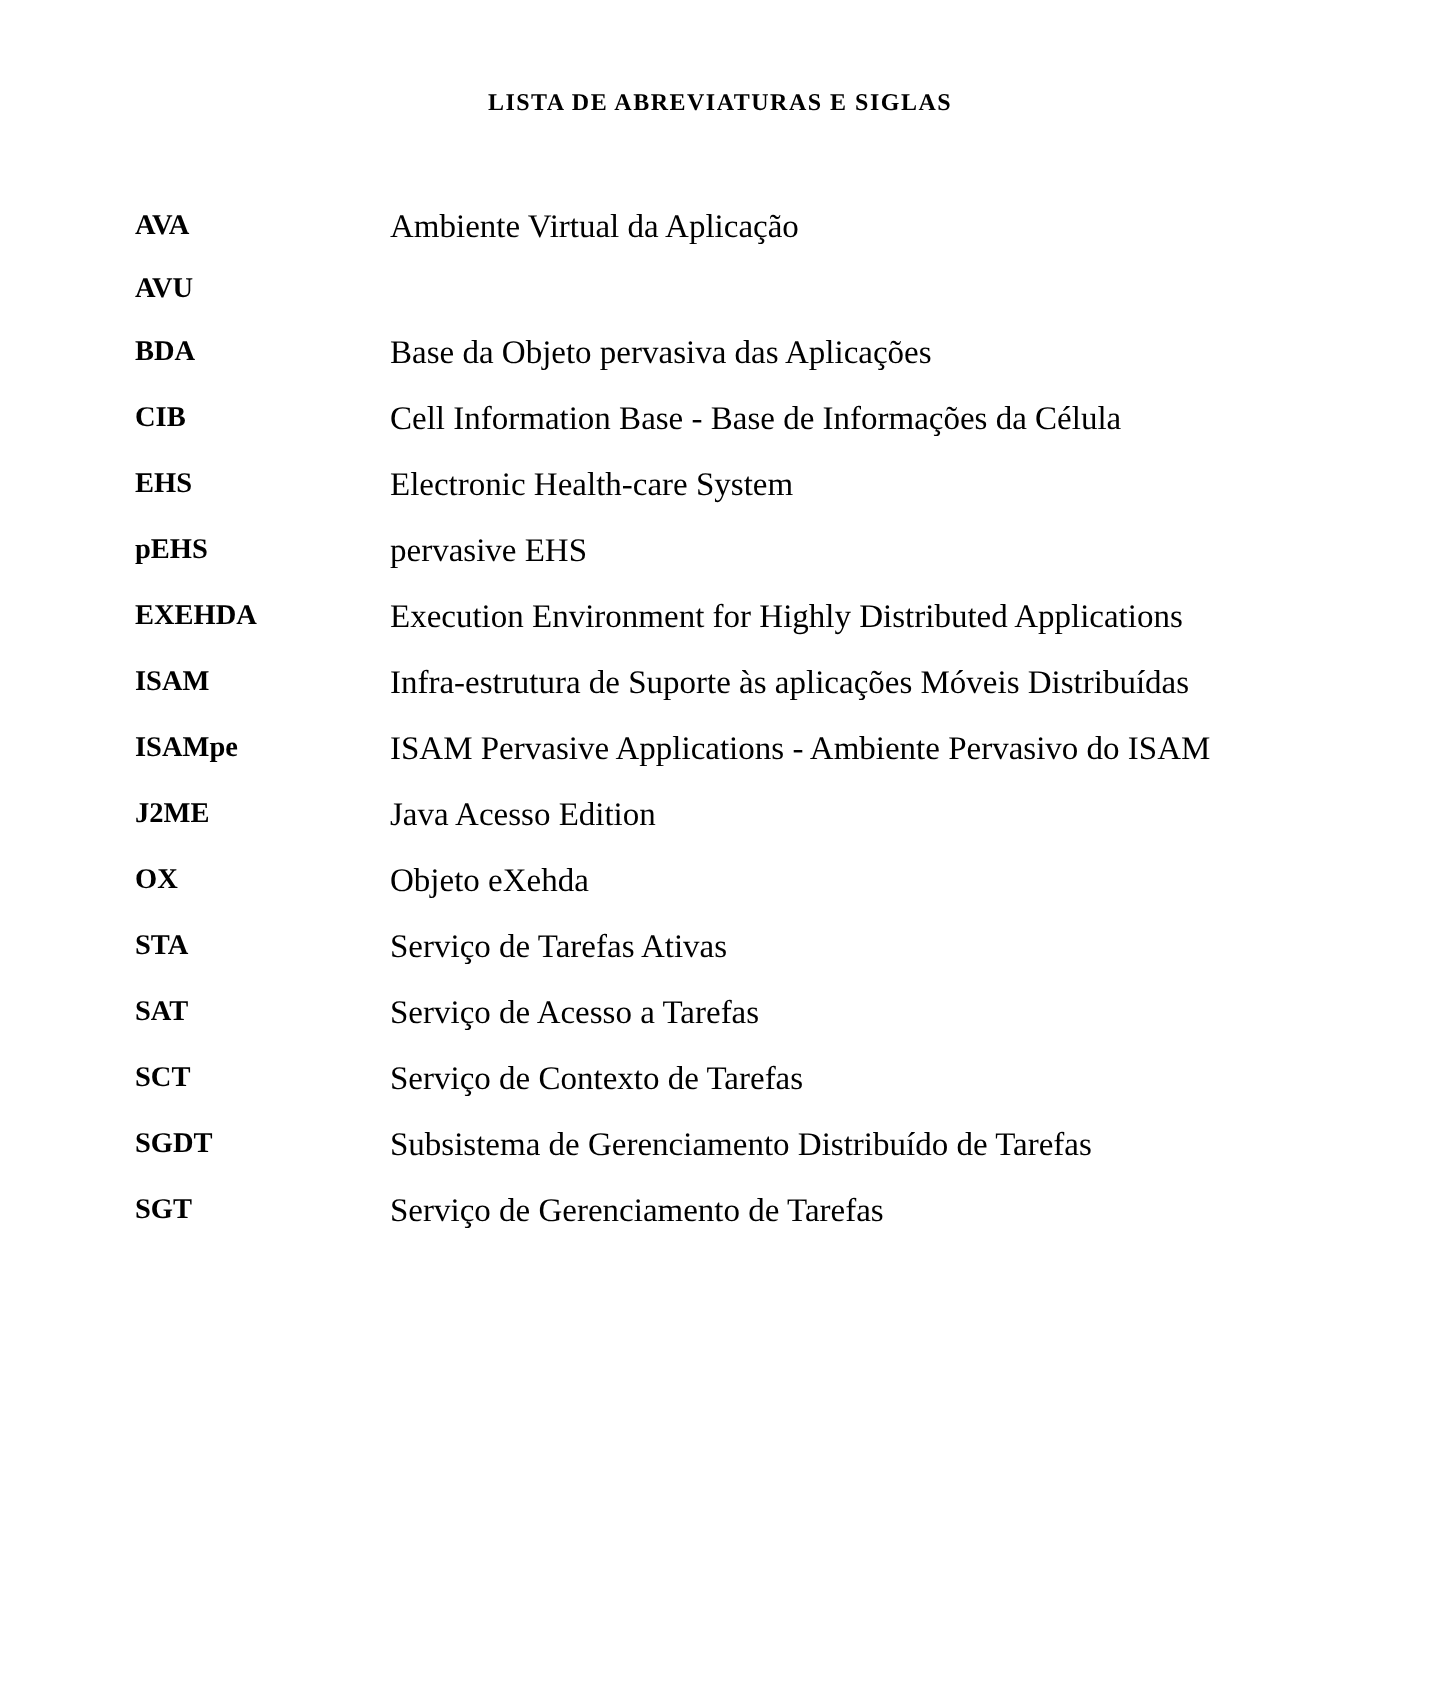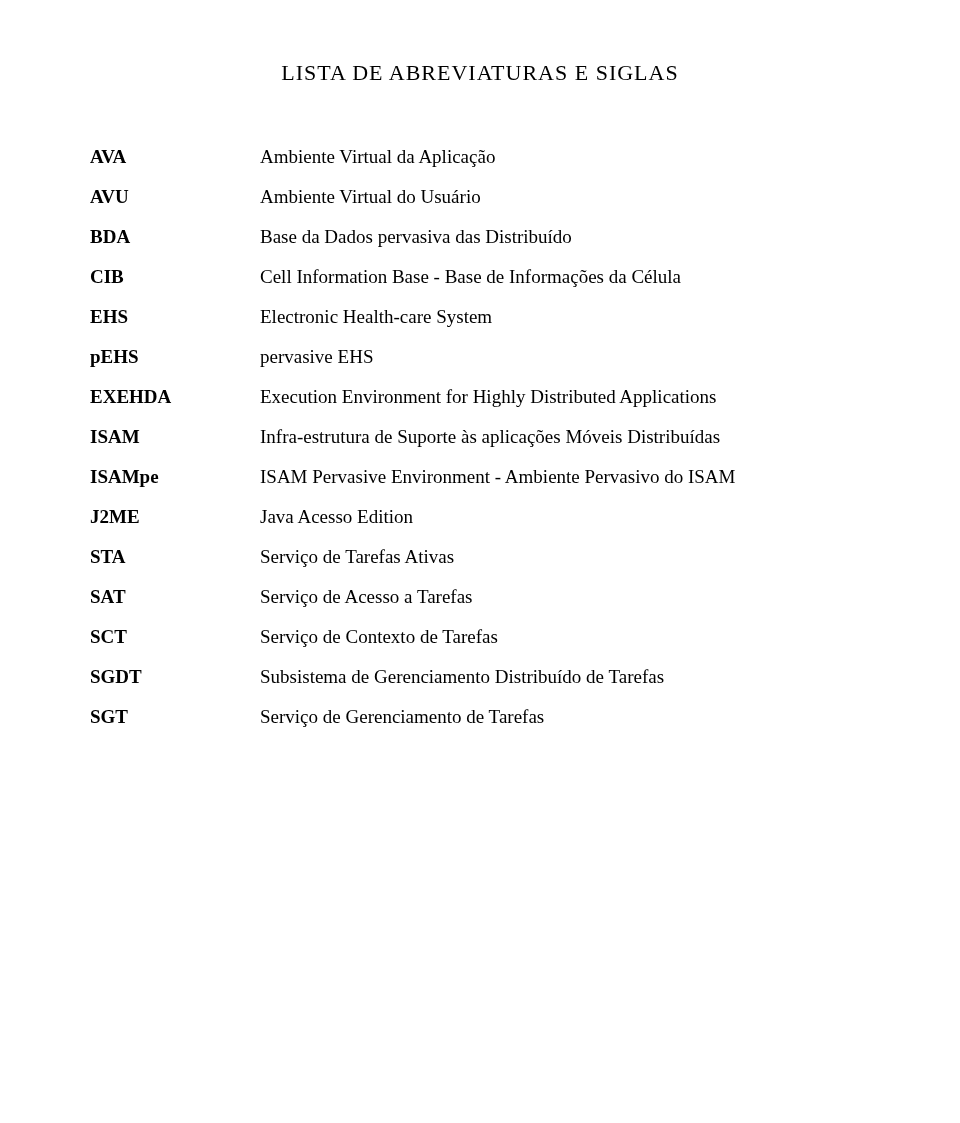--- a/index.html
+++ b/index.html
@@ -12,22 +12,22 @@
       background: #ffffff;
       font-family: "Times New Roman", Times, serif;
       width: 960px;
       min-height: 1123px;
       padding: 60px 80px;
       color: #000000;
     }
 
     .page-title {
       text-align: center;
-      font-size: 22px;
-      font-weight: normal;
+      font-size: 16px;
+      font-weight: bold;
       letter-spacing: 1px;
       margin-bottom: 60px;
       text-transform: uppercase;
     }
 
     .abbreviation-list {
       width: 100%;
     }
 
     .abbreviation-row {
@@ -38,41 +38,40 @@
 
     .abbr-code {
       width: 180px;
       min-width: 180px;
       font-size: 19px;
       font-weight: bold;
       padding-left: 10px;
     }
 
     .abbr-definition {
-      font-size: 19px;
+      font-size: 22px;
       flex: 1;
     }
   </style>
 </head>
 <body>
 
 <h1 class="page-title">LISTA DE ABREVIATURAS E SIGLAS</h1>
 
 <div class="abbreviation-list">
 <div class="abbreviation-row">
       <span class="abbr-code">AVA</span>
       <span class="abbr-definition">Ambiente Virtual da Aplicação</span>
     </div>
     <div class="abbreviation-row">
       <span class="abbr-code">AVU</span>
-      <span class="abbr-definition">Ambiente Virtual do Usuário</span>
     </div>
     <div class="abbreviation-row">
       <span class="abbr-code">BDA</span>
-      <span class="abbr-definition">Base da Dados pervasiva das Distribuído</span>
+      <span class="abbr-definition">Base da Objeto pervasiva das Aplicações</span>
     </div>
     <div class="abbreviation-row">
       <span class="abbr-code">CIB</span>
       <span class="abbr-definition">Cell Information Base - Base de Informações da Célula</span>
     </div>
     <div class="abbreviation-row">
       <span class="abbr-code">EHS</span>
       <span class="abbr-definition">Electronic Health-care System</span>
     </div>
     <div class="abbreviation-row">
@@ -82,25 +81,29 @@
     <div class="abbreviation-row">
       <span class="abbr-code">EXEHDA</span>
       <span class="abbr-definition">Execution Environment for Highly Distributed Applications</span>
     </div>
     <div class="abbreviation-row">
       <span class="abbr-code">ISAM</span>
       <span class="abbr-definition">Infra-estrutura de Suporte às aplicações Móveis Distribuídas</span>
     </div>
     <div class="abbreviation-row">
       <span class="abbr-code">ISAMpe</span>
-      <span class="abbr-definition">ISAM Pervasive Environment - Ambiente Pervasivo do ISAM</span>
+      <span class="abbr-definition">ISAM Pervasive Applications - Ambiente Pervasivo do ISAM</span>
     </div>
     <div class="abbreviation-row">
       <span class="abbr-code">J2ME</span>
       <span class="abbr-definition">Java Acesso Edition</span>
+    </div>
+    <div class="abbreviation-row">
+      <span class="abbr-code">OX</span>
+      <span class="abbr-definition">Objeto eXehda</span>
     </div>
     <div class="abbreviation-row">
       <span class="abbr-code">STA</span>
       <span class="abbr-definition">Serviço de Tarefas Ativas</span>
     </div>
     <div class="abbreviation-row">
       <span class="abbr-code">SAT</span>
       <span class="abbr-definition">Serviço de Acesso a Tarefas</span>
     </div>
     <div class="abbreviation-row">

